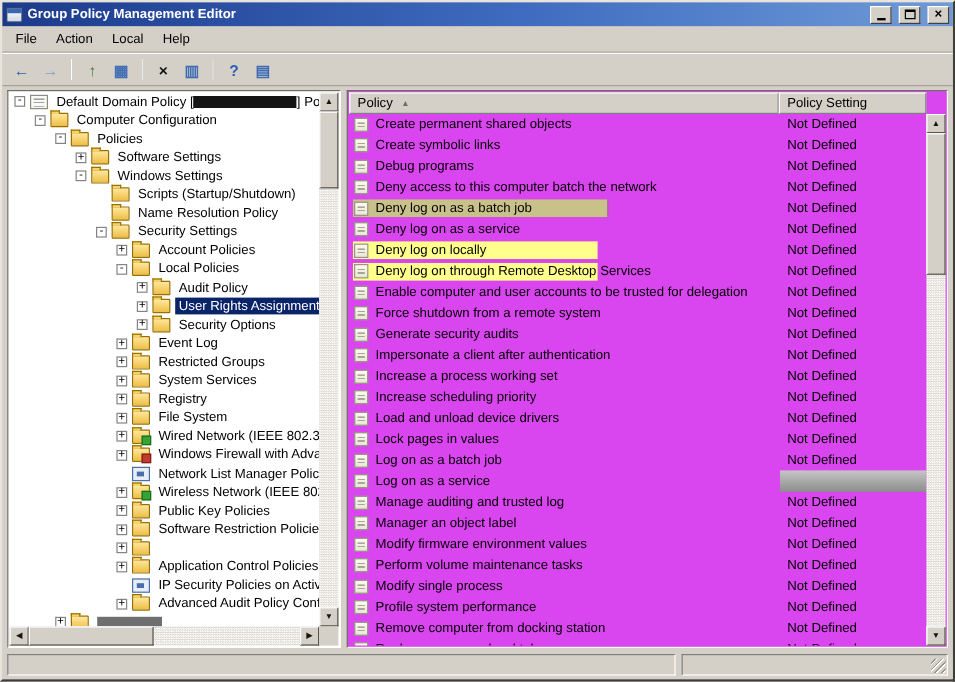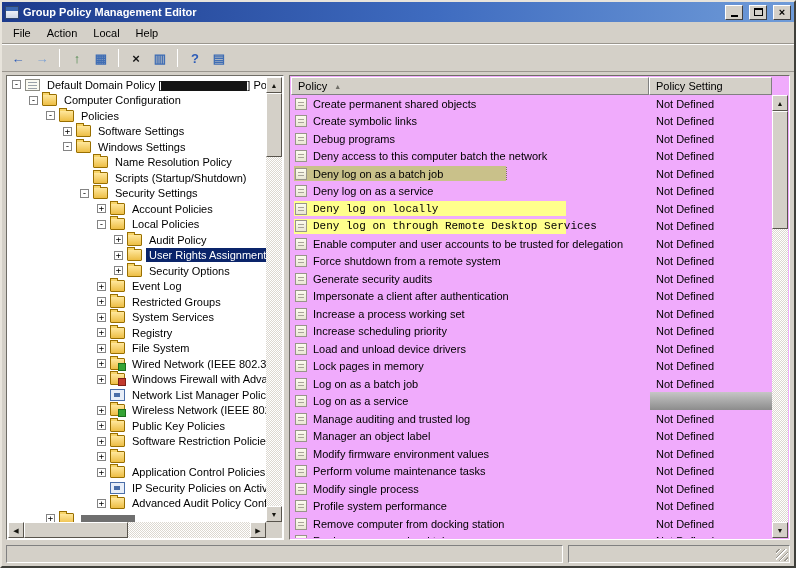--- a/index.html
+++ b/index.html
@@ -30,21 +30,21 @@
     background:var(--chrome);border-top:1px solid #fff;border-bottom:1px solid #9a968e;}
   .tb-btn{width:22px;height:22px;display:flex;align-items:center;justify-content:center;
     font-size:13px;font-weight:bold;line-height:1;}
   .tb-sep{width:1px;height:18px;background:#8a867e;border-right:1px solid #fff;margin:0 4px;}
 
   
   .main{flex:1;display:flex;padding:3px 4px 2px 4px;min-height:0;background:var(--chrome);}
   .left-pane{width:278px;flex:none;position:relative;background:#fff;
     border:1px solid;border-color:#6f6d66 #fff #fff #6f6d66;}
   .splitter{width:5px;flex:none;background:var(--chrome);}
-  .right-pane{flex:1;position:relative;background:#f0abfc;
+  .right-pane{flex:1;position:relative;background:#d946ef;
     border:1px solid;border-color:#6f6d66 #fff #fff #6f6d66;}
 
   
   .tree-view{position:absolute;top:1px;left:1px;right:17px;bottom:17px;overflow:hidden;font-size:11px;}
   .tree-row{height:15.5px;display:flex;align-items:center;white-space:nowrap;}
   .expander{width:9px;height:9px;flex:none;border:1px solid #848484;background:#fff;color:#000;
     display:flex;align-items:center;justify-content:center;font-size:9px;line-height:1;
     font-family:"DejaVu Sans Mono",monospace;margin-right:4px;}
   .expander-spacer{width:13px;flex:none;}
   .tree-icon{width:15px;height:12px;flex:none;margin-right:4px;position:relative;}
@@ -71,21 +71,21 @@
   .hcol{border:1px solid;border-color:#fff #808080 #808080 #fff;background:var(--chrome);
     display:flex;align-items:center;padding:0 6px;white-space:nowrap;overflow:hidden;}
   .hcol-policy{width:358px;flex:none;}
   .hcol-setting{flex:1;}
   .sort{font-size:7px;color:#6f6d66;margin-left:7px;}
   .list-body{position:absolute;top:19px;left:1px;right:17px;bottom:1px;overflow:hidden;font-size:11px;}
   .prow{height:17.5px;display:flex;align-items:center;padding-left:3px;white-space:nowrap;}
   .pcell{width:356px;flex:none;display:flex;align-items:center;overflow:hidden;}
   .hlbox{display:inline-flex;align-items:center;height:15px;}
   .hlbox.hl-olive{width:212px;background:var(--highlight_olive);outline:1px dotted #7c7a55;}
-  .hlbox.hl-yellow{width:272px;background:var(--highlight_yellow);font-family:Liberation Mono, monospace;}
+  .hlbox.hl-yellow{width:204px;background:var(--highlight_yellow);}
   .policy-icon{width:12px;height:12px;flex:none;margin:0 6px 0 1px;position:relative;
     background:linear-gradient(180deg,#fcfbee,#e9e6d4);border:1px solid #98948a;}
   .policy-icon::after{content:"";position:absolute;left:2px;right:2px;top:3px;height:5px;
     background:repeating-linear-gradient(180deg,#a8a49a 0 1px,transparent 1px 3px);}
   .psetting{flex:none;width:131px;padding-left:6px;overflow:hidden;}
   .psetting.redacted{height:18px;padding:0;background:linear-gradient(180deg,#c6c6c6,#8c8c8c);}
 
   
   .vscroll,.hscroll{position:absolute;
     background:repeating-conic-gradient(#ffffff 0 25%,#dcd8d0 0 50%) 0 0/2px 2px;}
@@ -174,26 +174,26 @@
             <span class="tree-label">Software Settings</span>
           </div>
           <div class="tree-row" style="padding-left: 55px;">
             <span class="expander">-</span>
             <span class="tree-icon icon-folder"></span>
             <span class="tree-label">Windows Settings</span>
           </div>
           <div class="tree-row" style="padding-left: 72px;">
             <span class="expander-spacer"></span>
             <span class="tree-icon icon-folder"></span>
-            <span class="tree-label">Name Resolution Policy</span>
+            <span class="tree-label">Scripts (Startup/Shutdown)</span>
           </div>
           <div class="tree-row" style="padding-left: 72px;">
             <span class="expander-spacer"></span>
             <span class="tree-icon icon-folder"></span>
-            <span class="tree-label">Scripts (Startup/Shutdown)</span>
+            <span class="tree-label">Name Resolution Policy</span>
           </div>
           <div class="tree-row" style="padding-left: 72px;">
             <span class="expander">-</span>
             <span class="tree-icon icon-folder"></span>
             <span class="tree-label">Security Settings</span>
           </div>
           <div class="tree-row" style="padding-left: 89px;">
             <span class="expander">+</span>
             <span class="tree-icon icon-folder"></span>
             <span class="tree-label">Account Policies</span>
@@ -460,21 +460,21 @@
                 <span class="policy-icon"></span>
                 <span class="plabel">Load and unload device drivers</span>
               </span>
             </span>
             <span class="psetting">Not Defined</span>
           </div>
           <div class="prow">
             <span class="pcell">
               <span class="hlbox">
                 <span class="policy-icon"></span>
-                <span class="plabel">Lock pages in memory</span>
+                <span class="plabel">Lock pages in values</span>
               </span>
             </span>
             <span class="psetting">Not Defined</span>
           </div>
           <div class="prow">
             <span class="pcell">
               <span class="hlbox">
                 <span class="policy-icon"></span>
                 <span class="plabel">Log on as a batch job</span>
               </span>

